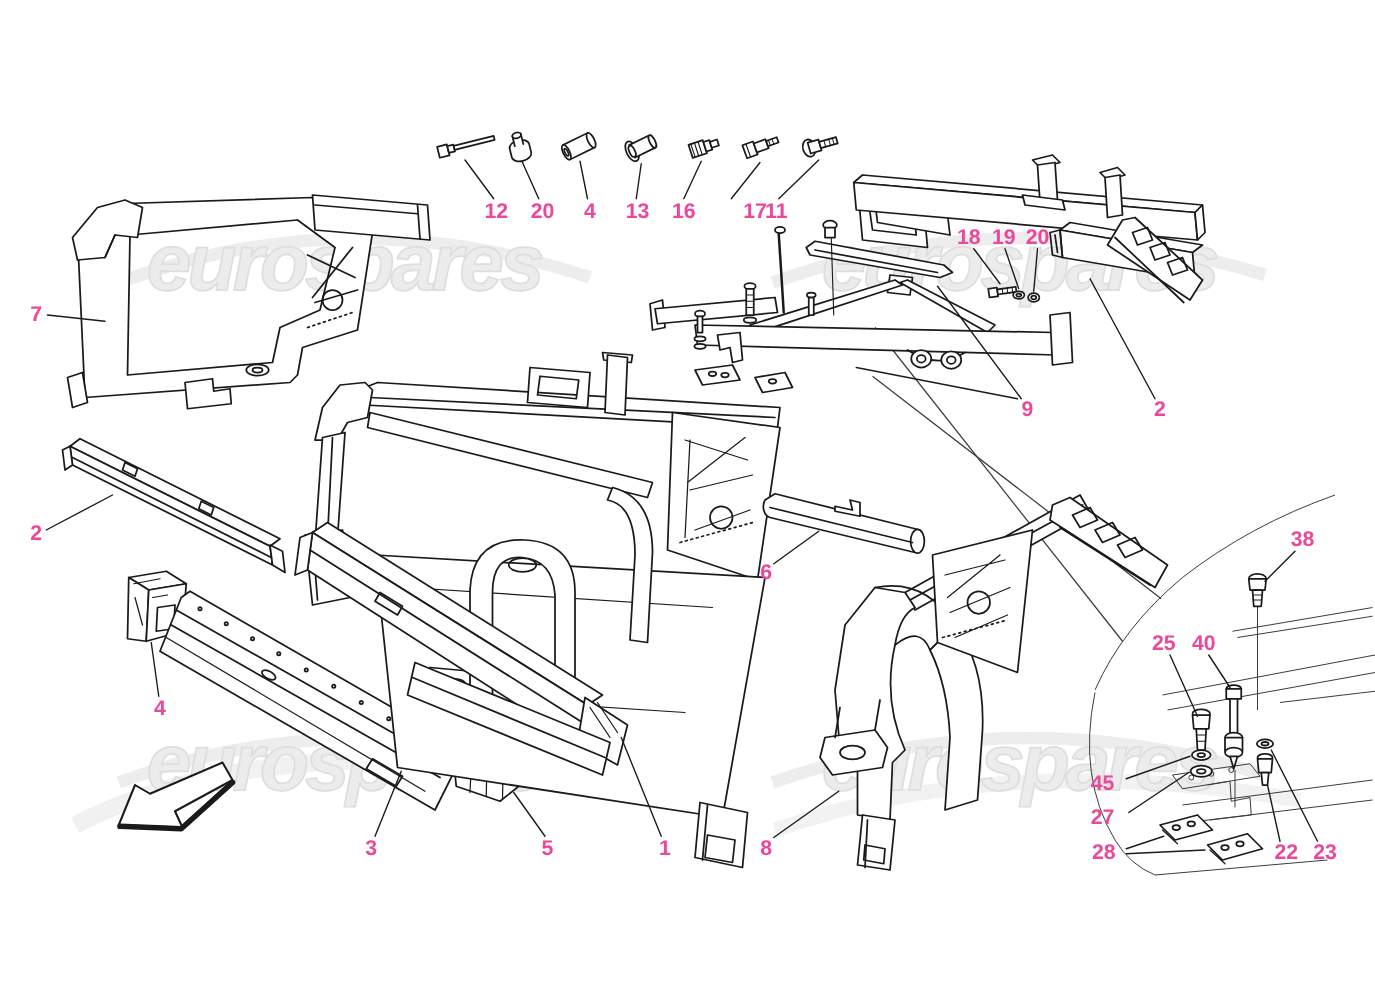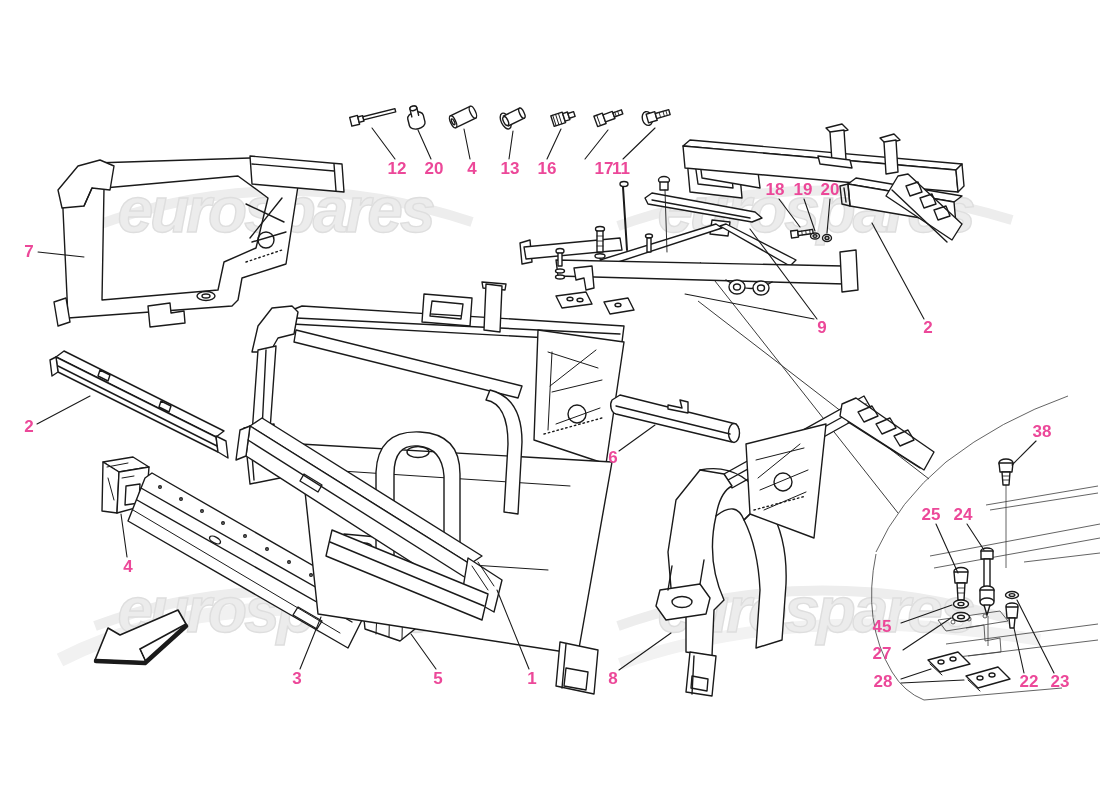--- a/index.html
+++ b/index.html
@@ -409,19 +409,19 @@
   <div class="callout" style="left:472px;top:169px">4</div>
   <div class="callout" style="left:510px;top:169px">13</div>
   <div class="callout" style="left:547px;top:169px">16</div>
   <div class="callout" style="left:604px;top:169px">17</div>
   <div class="callout" style="left:775px;top:190px">18</div>
   <div class="callout" style="left:803px;top:190px">19</div>
   <div class="callout" style="left:830px;top:190px">20</div>
   <div class="callout" style="left:1042px;top:432px">38</div>
   <div class="callout" style="left:1029px;top:682px">22</div>
   <div class="callout" style="left:1060px;top:682px">23</div>
-  <div class="callout" style="left:963px;top:515px">24</div>
+  <div class="callout" style="left:963px;top:515px">40</div>
   <div class="callout" style="left:931px;top:515px">25</div>
   <div class="callout" style="left:882px;top:627px">45</div>
   <div class="callout" style="left:882px;top:654px">27</div>
   <div class="callout" style="left:883px;top:682px">28</div>
 
 </div>
 
 </body></html>

